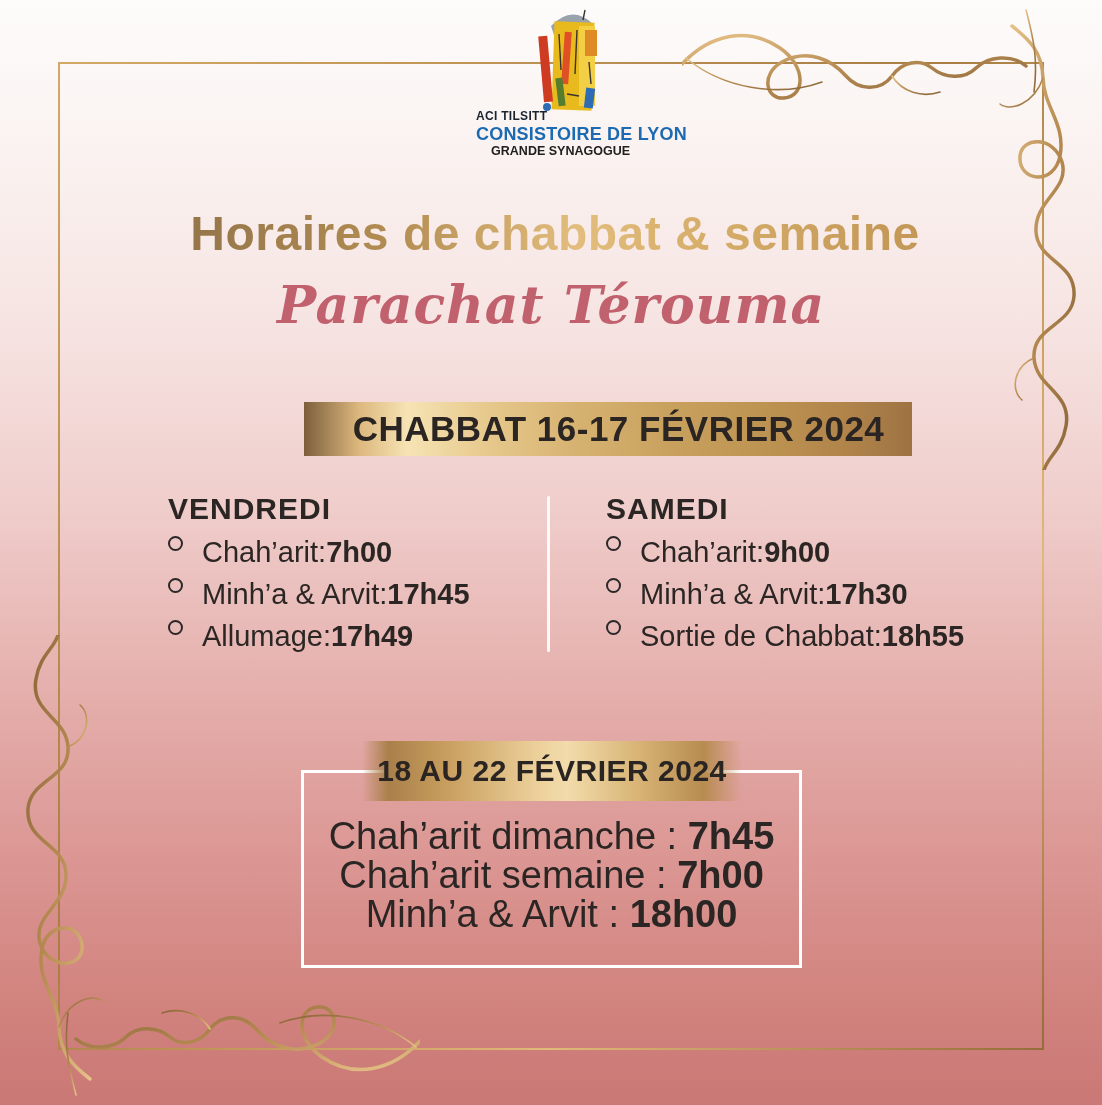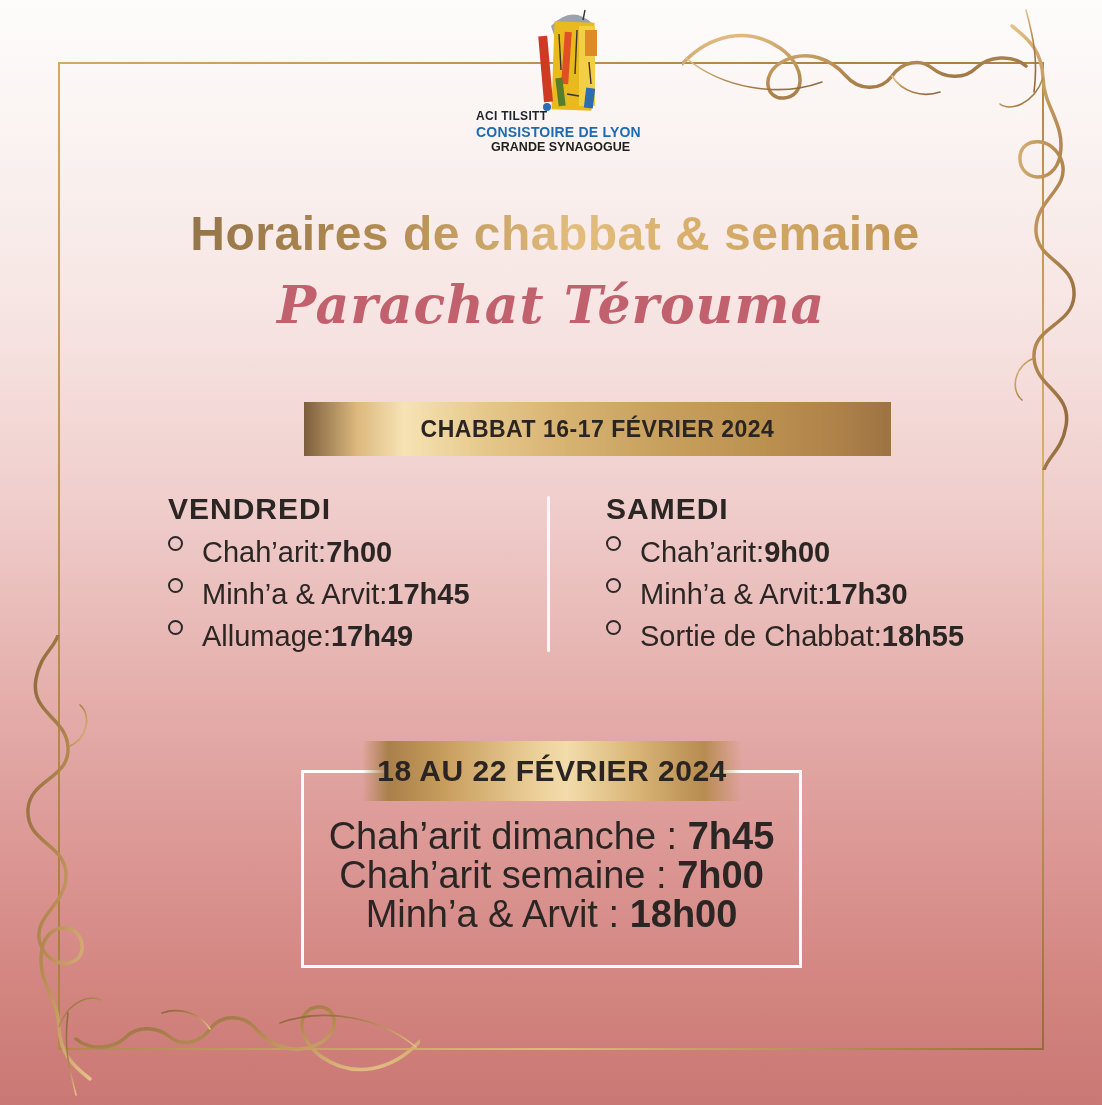--- a/index.html
+++ b/index.html
@@ -21,43 +21,44 @@
     pointer-events:none;
   }
   
   .flourish{position:absolute;pointer-events:none;}
   .flourish.tr{top:0;right:0;}
   .flourish.bl{left:0;bottom:0;transform:rotate(180deg);}
   
   .painting{position:absolute;left:533px;top:8px;}
   .logo-text{position:absolute;left:476px;top:110px;width:154px;line-height:1.05;}
   .logo-line1{font-size:12px;font-weight:bold;color:#1a2430;letter-spacing:.3px;}
-  .logo-line2{font-size:14px;font-weight:bold;color:#1c6ab2;letter-spacing:.2px;margin-top:2px;white-space:nowrap;}
+  .logo-line2{font-size:18px;font-weight:bold;color:#1c6ab2;letter-spacing:.2px;margin-top:2px;white-space:nowrap;}
   .logo-line3{font-size:12.5px;font-weight:bold;color:#20201e;text-align:right;margin-top:2px;}
   
   .title{
     position:absolute;left:8px;right:0;top:206px;
     text-align:center;font-size:48px;font-weight:bold;letter-spacing:.5px;
     background:linear-gradient(90deg,#8a6b42 0%,#97774a 18%,#b28c52 35%,#e2bd7d 52%,#d6ad69 64%,#c59a59 80%,#ba9052 100%);
     -webkit-background-clip:text;background-clip:text;color:transparent;
   }
   .subtitle{
     position:absolute;left:0;right:0;top:274px;
     text-align:center;
     font-family:"DejaVu Serif", serif;font-style:italic;font-weight:600;
     font-size:52px;color:#c2616e;letter-spacing:1px;
   }
   
   .banner{
     position:absolute;display:flex;align-items:center;justify-content:center;
     font-weight:bold;color:#2a2422;letter-spacing:.5px;white-space:nowrap;
   }
   .banner1{
-    left:304px;top:402px;width:587px;height:54px;font-size:23px;
+    left:304px;top:402px;width:587px;height:54px;font-size:35px;
     background:linear-gradient(90deg,#7c5e3c 0%,#dcb87d 9%,#f6e3b4 17%,#e7c98d 30%,#d6b271 45%,#c9a15e 60%,#bd9351 76%,#b0834a 90%,#9d7342 100%);
+    padding-left:21px;
   }
   .banner2{
     left:362px;top:741px;width:380px;height:60px;font-size:30px;z-index:3;
     background:linear-gradient(90deg,rgba(158,116,66,0) 0%,#a9804a 7%,#c89e5e 22%,#ecd09a 46%,#f2dcab 54%,#d9b577 72%,#b78c50 90%,rgba(158,116,66,0) 100%);
   }
   
   .col{position:absolute;top:492px;color:#2b2624;}
   .col.left{left:168px;}
   .col.right{left:606px;}
   .day-header{font-size:30px;font-weight:bold;letter-spacing:1px;margin:0 0 10px 0;}

